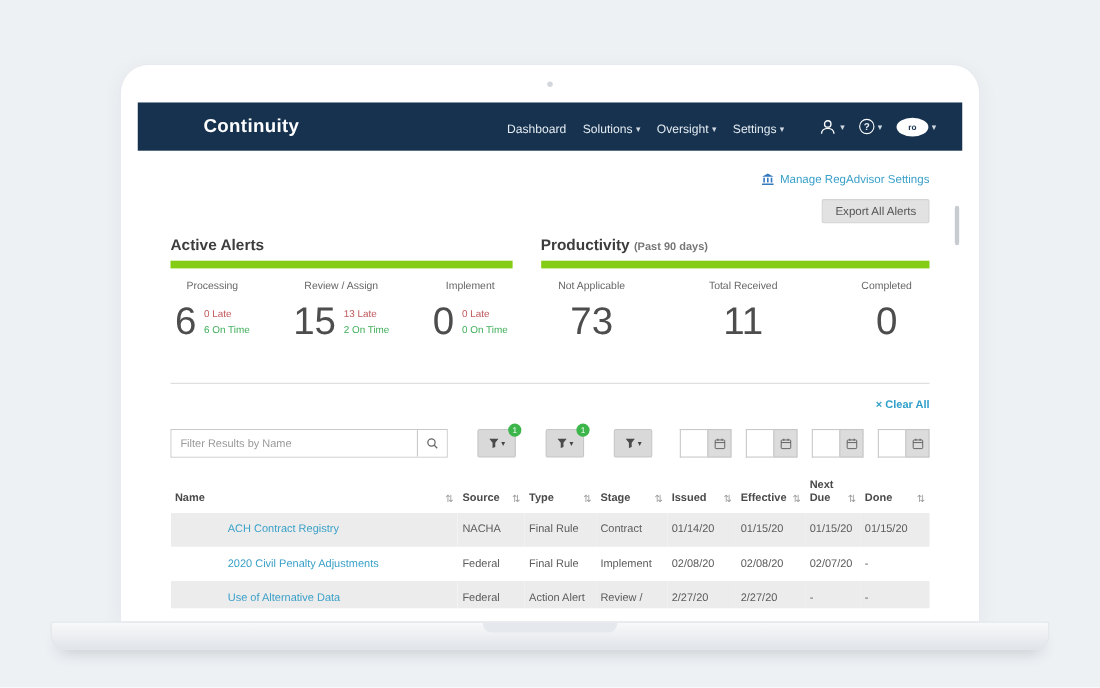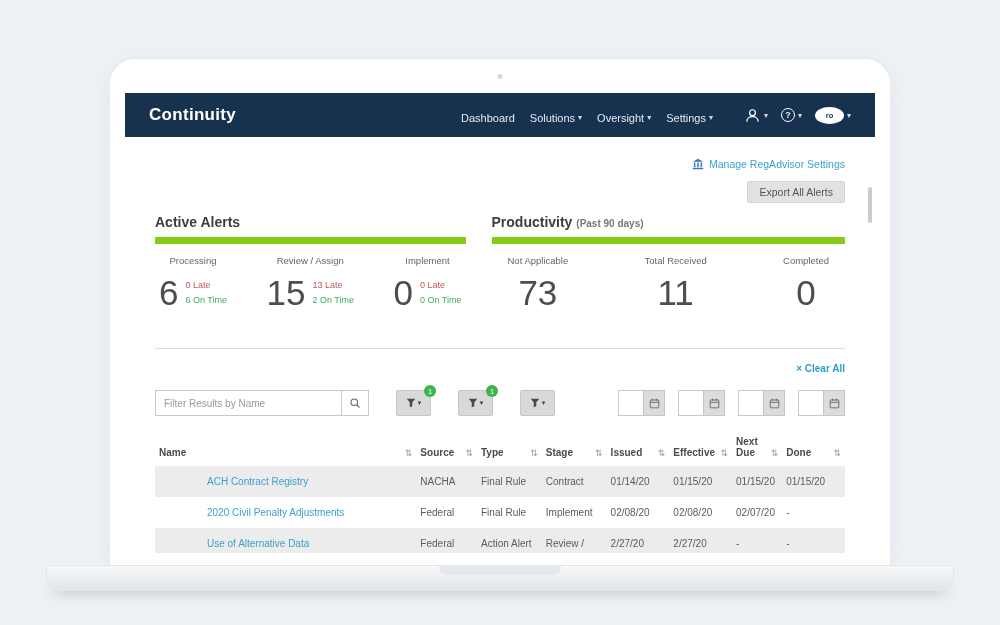--- a/index.html
+++ b/index.html
@@ -23,21 +23,21 @@
     background:linear-gradient(#f8f9fa,#e1e4e9);
     border:1px solid #e2e5e9; border-radius:3px 3px 14px 14px;
     box-shadow:0 9px 14px -7px rgba(40,50,65,.22);
   }
   .notch { width:122px; height:9px; margin:0 auto; background:#e5e8ec;
     border-radius:0 0 8px 8px; }
 
   
   .navbar { height:44px; background:#16324f; display:flex; align-items:center;
     padding:0 24px; color:#fff; }
-  .brand { font-size:17px; font-weight:bold; letter-spacing:.3px; cursor:pointer; }
+  .brand { font-size:17px; font-weight:bold; letter-spacing:.3px; cursor:pointer;margin-left:36px; }
   .nav-right { margin-left:auto; display:flex; align-items:flex-end; gap:15px;
     font-size:11px; color:#e4ebf1; }
   .nav-link { cursor:pointer; display:inline-flex; align-items:center; gap:3px; }
   .caret { font-size:8px; opacity:.9; }
   .icon-cluster { display:flex; align-items:center; gap:13px; margin-left:16px; }
   .icon-btn { display:inline-flex; align-items:center; gap:3px; cursor:pointer; }
   .help-circle { width:14px; height:14px; border:1px solid #fff; border-radius:50%;
     display:inline-flex; align-items:center; justify-content:center;
     font-size:9px; font-weight:bold; }
   .avatar { width:29px; height:17px; border-radius:50%; background:#fff;
@@ -76,21 +76,21 @@
   .prod-stat { text-align:center; }
   .prod-stat .big-number { margin-top:9px; }
 
   .divider { border-top:1px solid #dcdcdc; margin-top:38px; }
 
   .clear-row { text-align:right; margin-top:9px; }
   .clear-link { color:#2f9fca; font-size:10px; font-weight:bold; cursor:pointer;
     text-decoration:none; }
 
   .filter-row { display:flex; align-items:center; margin-top:14px; }
-  .search-box { display:flex; width:214px; height:26px; border:1px solid #c9c9c9;
+  .search-box { display:flex; width:252px; height:26px; border:1px solid #c9c9c9;
     background:#fff; }
   .search-box input { flex:1; border:none; outline:none; padding:0 8px;
     font-size:10px; color:#555; min-width:0; font-family:"Liberation Sans", sans-serif; }
   .search-box input::placeholder { color:#999; }
   .search-btn { width:27px; border:none; border-left:1px solid #c9c9c9; background:#fff;
     display:flex; align-items:center; justify-content:center; cursor:pointer; }
 
   .filter-btn { position:relative; background:#d9d9d9; border:1px solid #c6c6c6;
     height:26px; width:35px; margin-left:27px; border-radius:2px; cursor:pointer;
     display:flex; align-items:center; justify-content:center; gap:2px; }

